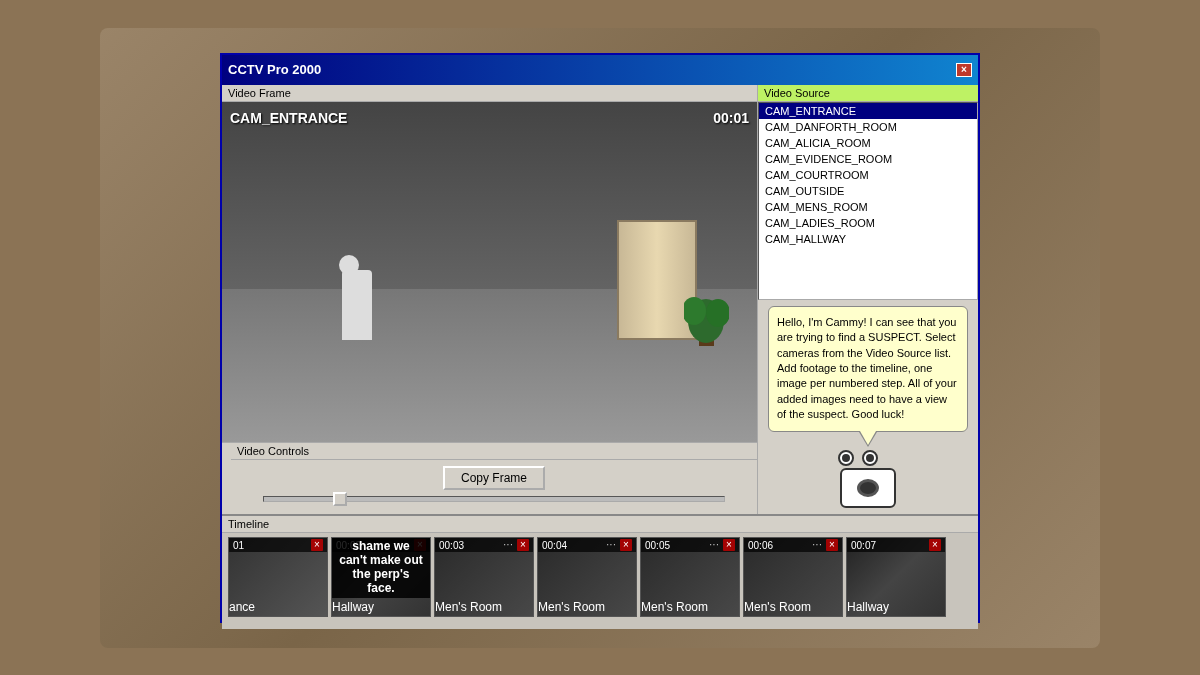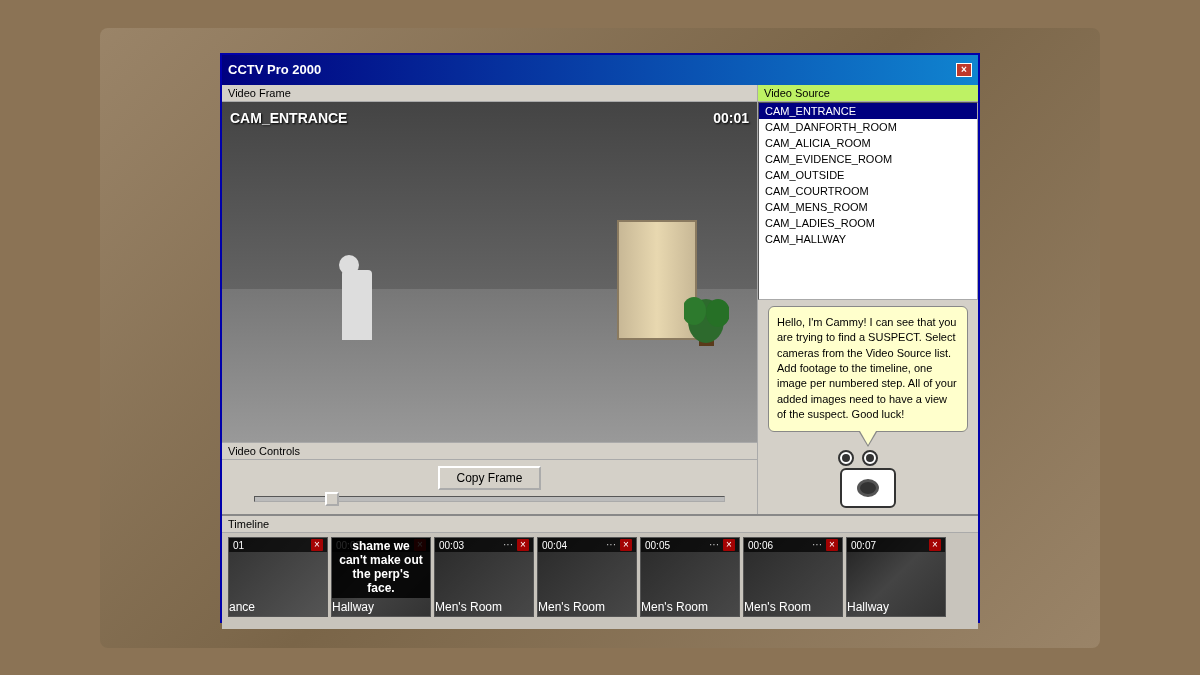--- a/index.html
+++ b/index.html
@@ -156,20 +156,21 @@
       position: absolute;
       left: 0;
       top: 0;
       width: 60px;
       height: 100%;
       background: #f0f0f0;
     }
     .controls-section {
       height: 72px;
       border-top: 1px solid #aaa;
+      padding-left: 9px;
     }
     .controls-header {
       background: #d4d0c8;
       border-bottom: 1px solid #aaa;
       font-size: 11px;
       padding: 2px 6px;
     }
     .controls-body {
       padding: 6px;
       display: flex;
@@ -460,22 +461,22 @@
         </div>
 
         <div class="right-panel">
           <div class="source-header">Video Source</div>
           <div class="source-list" id="camera-list">
 
           <div class="source-item selected">CAM_ENTRANCE</div>
               <div class="source-item">CAM_DANFORTH_ROOM</div>
               <div class="source-item">CAM_ALICIA_ROOM</div>
               <div class="source-item">CAM_EVIDENCE_ROOM</div>
+              <div class="source-item">CAM_COURTROOM</div>
               <div class="source-item">CAM_OUTSIDE</div>
-              <div class="source-item">CAM_COURTROOM</div>
               <div class="source-item">CAM_MENS_ROOM</div>
               <div class="source-item">CAM_LADIES_ROOM</div>
               <div class="source-item">CAM_HALLWAY</div>
             </div>
           <div class="cammy-section">
             <div class="speech-bubble">
               <span id="cammy-text">Hello, I'm Cammy! I can see that you are trying to find a SUSPECT.
 Select cameras from the Video Source list. Add footage to the timeline, one image per numbered step. All of your added images need to have a view of the suspect.
 Good luck!</span>
             </div>

